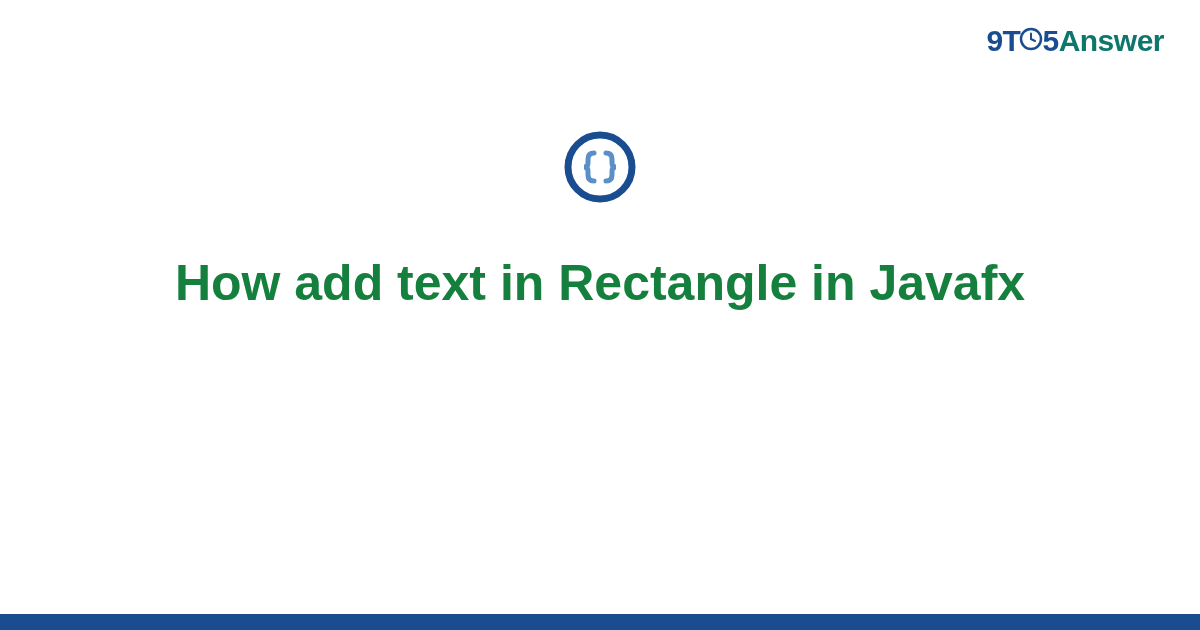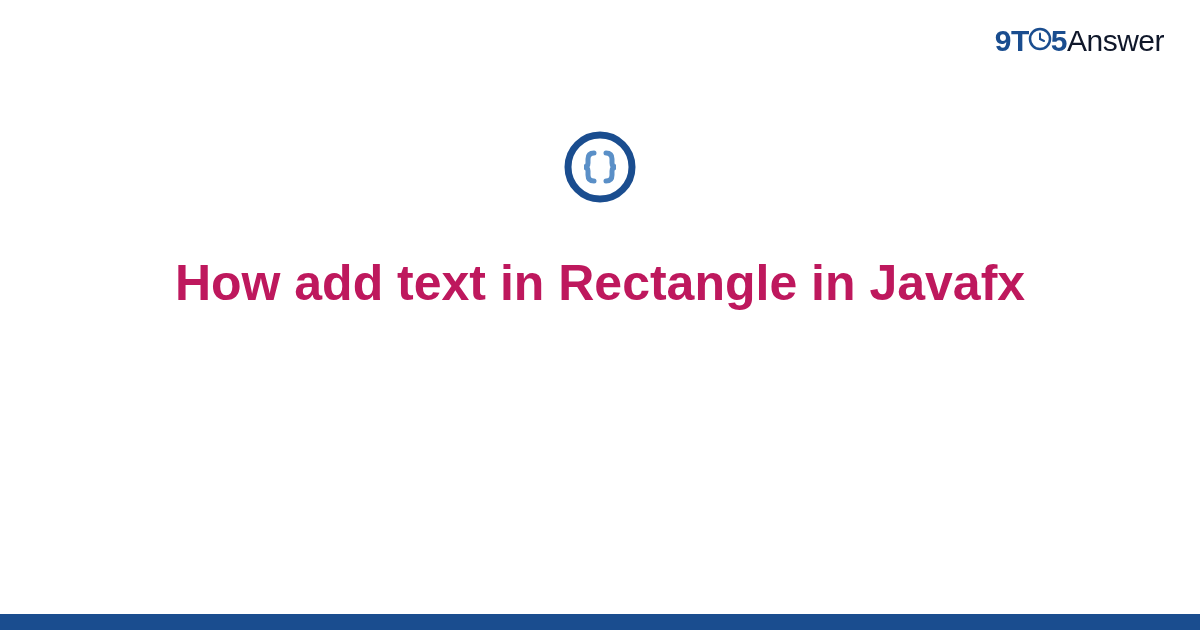--- a/index.html
+++ b/index.html
@@ -34,41 +34,41 @@
       display: inline-block;
       vertical-align: middle;
       margin: 0 -1px;
       position: relative;
       top: -2px;
     }
     .logo .five {
       color: #1a4d8f;
     }
     .logo .answer {
-      color: #0f172a;
-      font-weight: 400;
+      color: #0f766e;
+      font-weight: 700;
     }
     .center-content {
       position: absolute;
       top: 130px;
       left: 0;
       right: 0;
       display: flex;
       flex-direction: column;
       align-items: center;
     }
     .code-icon {
       width: 74px;
       height: 74px;
       margin-bottom: 48px;
     }
     .title {
       font-size: 50px;
       font-weight: bold;
-      color: #be185d;
+      color: #15803d;
       text-align: right;
       line-height: 1.25;
       max-width: 900px;
     }
     .bottom-bar {
       position: absolute;
       bottom: 0;
       left: 0;
       right: 0;
       height: 16px;

